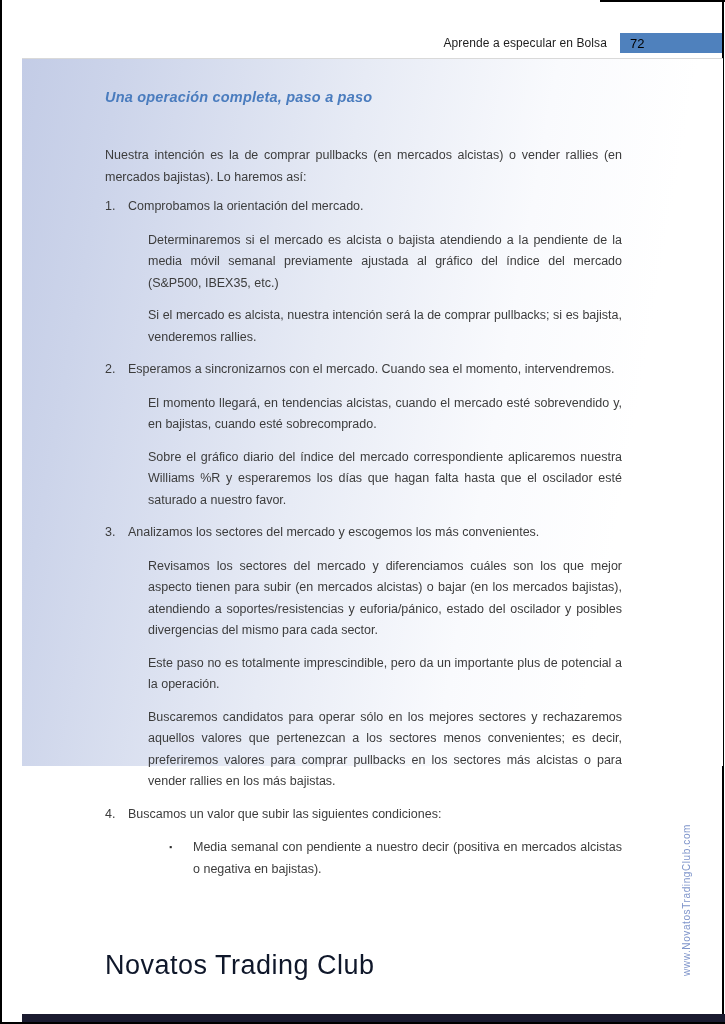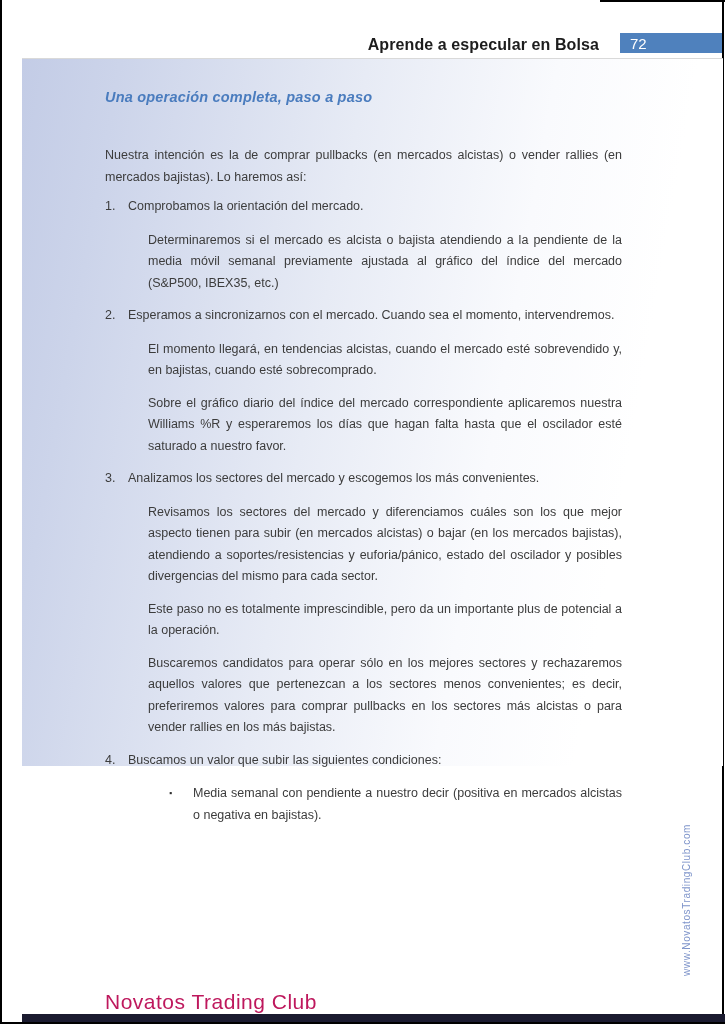--- a/index.html
+++ b/index.html
@@ -8,26 +8,26 @@
     font-family:"Liberation Sans", sans-serif;overflow:hidden;
   }
   
   .edge-left{position:absolute;left:0;top:0;width:2px;height:1024px;background:#000;}
   .edge-right{position:absolute;left:722px;top:0;width:2px;height:1024px;background:#000;}
   .edge-bottom{position:absolute;left:0;top:1022px;width:725px;height:2px;background:#000;}
   .edge-top{position:absolute;left:600px;top:0;width:125px;height:2px;background:#000;}
 
   
   .header-title{
-    position:absolute;top:36px;right:126px;font-size:16px;font-weight:bold;
+    position:absolute;top:36px;right:118px;font-size:12px;font-weight:normal;
     color:#1d1d1d;letter-spacing:0.1px;
   }
   .page-num-box{
     position:absolute;top:33px;left:620px;width:102px;height:20px;background:#4f81bd;
-    color:#ffffff;font-size:15px;display:flex;align-items:center;padding-left:10px;
+    color:#000000;font-size:13px;display:flex;align-items:center;padding-left:10px;
     box-sizing:border-box;
     text-align:right;
   }
 
   
   .content{
     position:absolute;left:22px;top:58px;width:701px;height:708px;box-sizing:border-box;
     background:linear-gradient(100deg,#c3cce6 0%,#ccd4ea 12%,#e7ebf5 42%,#f9fafd 65%,#ffffff 82%);
     border-top:1px solid #d9d9d9;
     padding:30px 101px 0 83px;
@@ -44,21 +44,21 @@
   .step{display:flex;margin:0 0 12px 0;}
   .step .num{width:23px;flex:none;}
   .step .step-text{flex:1;}
   .sub{text-align:justify;margin:0 0 11px 43px;}
   .bullet-row{display:flex;margin:6px 0 0 64px;}
   .bullet-glyph{width:24px;flex:none;font-size:8.5px;line-height:21.5px;color:#2b2b2b;}
   .bullet-text{flex:1;text-align:justify;}
 
   
   .watermark{
-    position:absolute;left:105px;top:990px;font-size:21px;color:#be185d;
+    position:absolute;left:105px;top:950px;font-size:27px;color:#0f172a;
     letter-spacing:0.5px;white-space:nowrap;
   }
   .side-url{
     position:absolute;right:33px;bottom:48px;
     writing-mode:vertical-rl;transform:rotate(180deg);
     font-size:10px;color:#7e94ca;letter-spacing:0.6px;white-space:nowrap;
   }
   .footer-bar{
     position:absolute;left:22px;top:1014px;width:703px;height:8px;background:#1b1b30;
   }
@@ -82,20 +82,21 @@
 
     <h1 class="doc-title">Una operación completa, paso a paso</h1>
 
     <p class="para">Nuestra intención es la de comprar pullbacks (en mercados alcistas) o vender rallies (en mercados bajistas). Lo haremos así:</p>
 
     <div class="step">
       <span class="num">1.</span>
       <span class="step-text">Comprobamos la orientación del mercado.</span>
     </div>
     <p class="sub">Determinaremos si el mercado es alcista o bajista atendiendo a la pendiente de la media móvil semanal previamente ajustada al gráfico del índice del mercado (S&amp;P500, IBEX35, etc.)</p>
+    <p class="sub">Si el mercado es alcista, nuestra intención será la de comprar pullbacks; si es bajista, venderemos rallies.</p>
 
     <div class="step">
       <span class="num">2.</span>
       <span class="step-text">Esperamos a sincronizarnos con el mercado. Cuando sea el momento, intervendremos.</span>
     </div>
     <p class="sub">El momento llegará, en tendencias alcistas, cuando el mercado esté sobrevendido y, en bajistas, cuando esté sobrecomprado.</p>
     <p class="sub">Sobre el gráfico diario del índice del mercado correspondiente aplicaremos nuestra Williams %R y esperaremos los días que hagan falta hasta que el oscilador esté saturado a nuestro favor.</p>
 
     <div class="step">
       <span class="num">3.</span>

